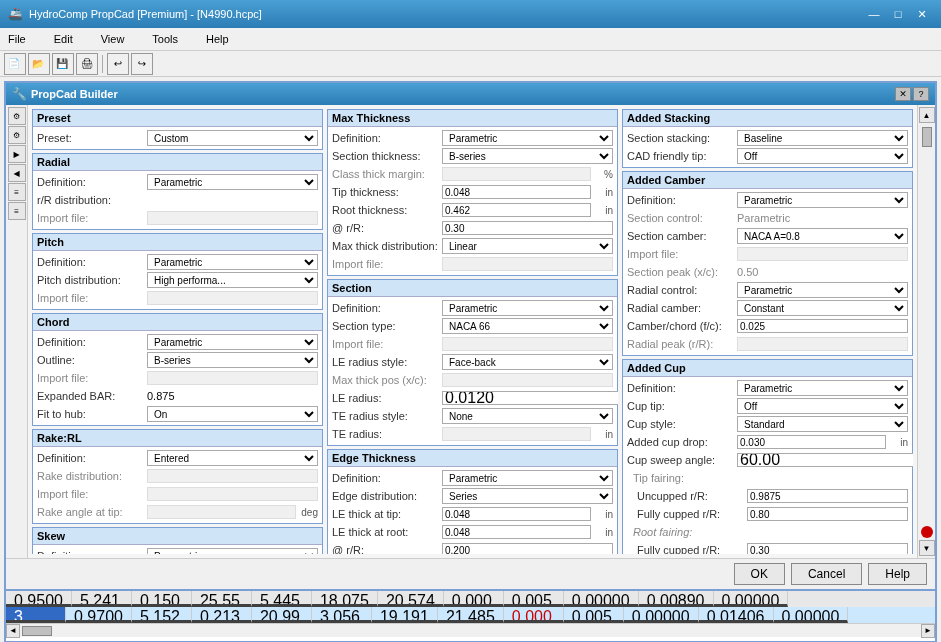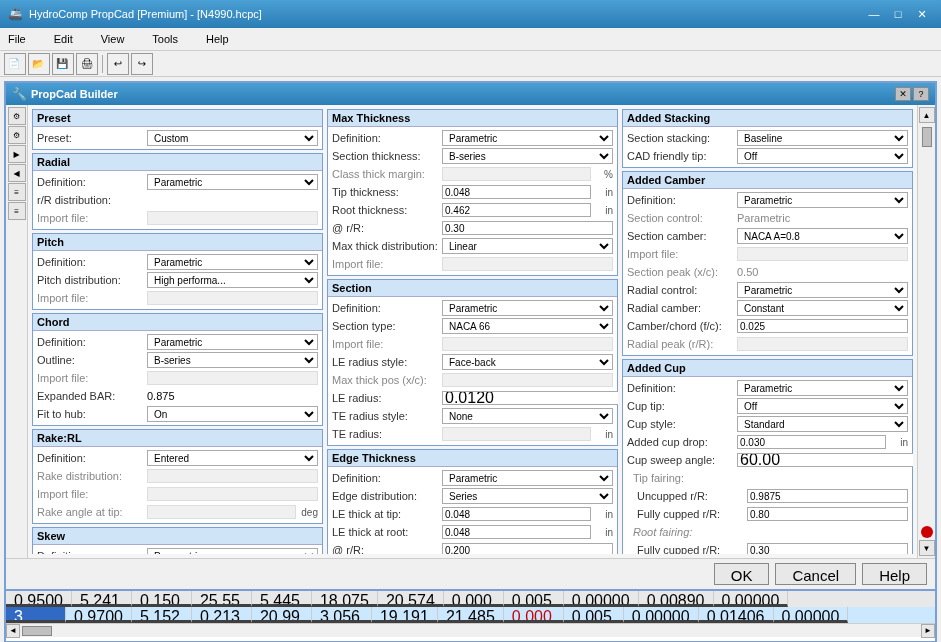--- a/index.html
+++ b/index.html
@@ -200,21 +200,21 @@
       display: flex;
       justify-content: flex-end;
       gap: 6px;
       align-items: center;
     }
     .action-btn {
       padding: 3px 16px;
       background: #e8e8e8;
       border: 1px solid #888;
       cursor: pointer;
-      font-size: 15px;
+      font-size: 12px;
       height: 22px;
     }
     .grid-row {
       display: flex;
       height: 16px;
     }
     .grid-cell {
       font-size: 16px;
       border-right: 1px solid #ccc;
       border-bottom: 3px solid #404040;

